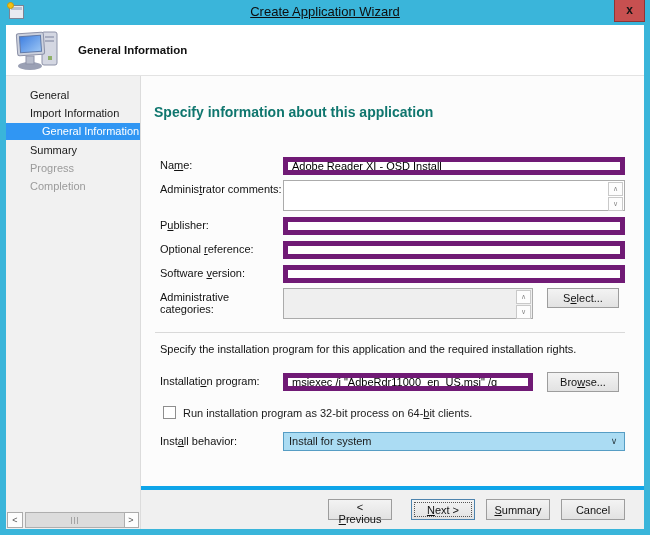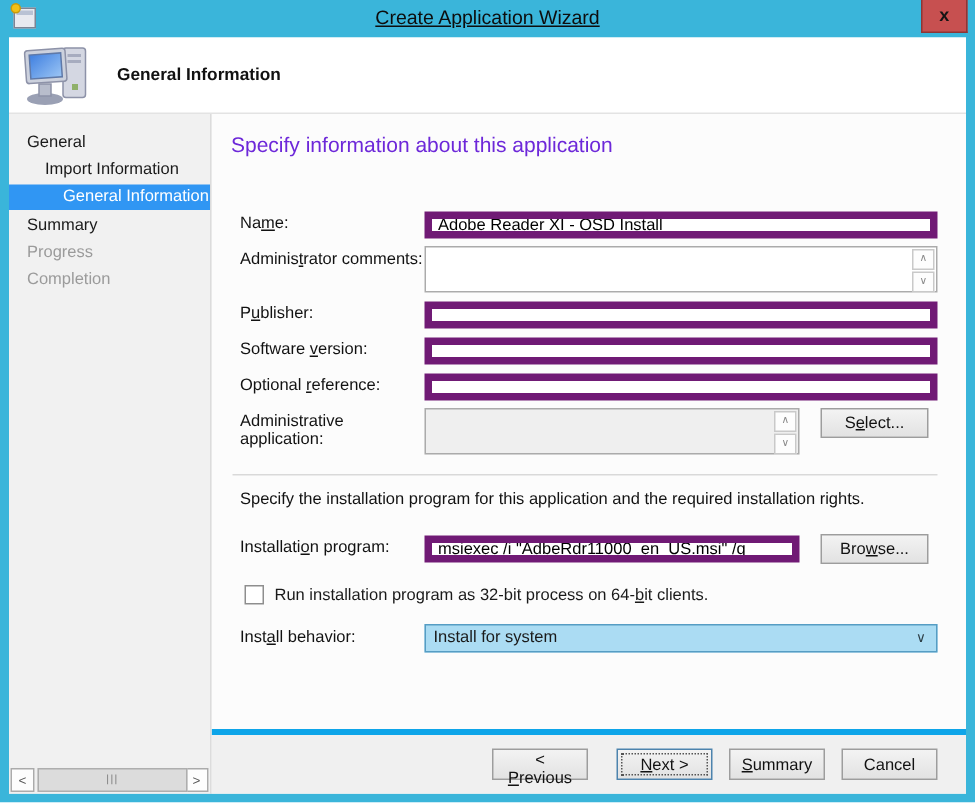--- a/index.html
+++ b/index.html
@@ -23,37 +23,37 @@
   
   .body{position:absolute;left:6px;top:25px;right:6px;bottom:6px;background:#fcfcfc;
     display:flex;flex-direction:column;}
   .header{height:51px;background:#ffffff;border-bottom:1px solid #e3e3e3;
     display:flex;align-items:center;padding-left:9px;flex:none;}
   .header-title{margin-left:15px;font-size:11.5px;font-weight:bold;color:#111;}
   .main{flex:1;display:flex;min-height:0;}
   
   .sidebar{width:135px;flex:none;background:#f1f1f1;border-right:1px solid #dcdcdc;
     position:relative;padding-top:11px;}
-  .nav-item{height:17px;line-height:17px;font-size:11px;padding-left:12px;
+  .nav-item{height:17px;line-height:17px;font-size:11px;padding-left:24px;
     white-space:nowrap;margin-bottom:1px;cursor:default;}
   .nav-item.lvl2{padding-left:24px;}
   .nav-item.active{background:#3096f3;color:#fff;padding-left:36px;margin:1px 0 2px 0;}
   .nav-item.disabled{color:#9b9b9b;}
   .hscroll{position:absolute;left:0;right:0;bottom:0;height:18px;display:flex;
     background:#f0f0f0;padding:1px;}
   .sb-btn{width:16px;flex:none;border:1px solid #ababab;background:#fdfdfd;color:#555;
     font-size:9px;line-height:14px;text-align:center;cursor:pointer;}
   .sb-track{flex:1;position:relative;margin:0 2px;}
   .sb-thumb{position:absolute;left:0;top:0;bottom:0;width:100px;background:#dcdcdc;
     border:1px solid #aeaeae;text-align:center;color:#7d7d7d;font-size:7px;line-height:13px;
     letter-spacing:1px;cursor:grab;}
   
   .content-col{flex:1;display:flex;flex-direction:column;min-width:0;background:#fcfcfc;}
   .content{flex:1;padding:12px 19px 0 12px;overflow:hidden;}
-  .heading{color:#6d28d9;font-size:14px;margin:0 0 0 1px;}
+  .heading{color:#0f766e;font-size:14px;margin:16px 0 0 1px;font-weight:bold;}
   .form{margin-top:36px;padding-left:7px;}
   .row{display:flex;align-items:flex-start;margin-bottom:5px;}
   .lbl{width:123px;flex:none;font-size:11px;padding-top:3px;color:#121212;}
   .fld{width:344px;}
   .fld-sm{width:250px;}
   input.txt{width:100%;height:18px;border:5px solid #701a75;background:#fff;
     font-family:"Liberation Sans",sans-serif;font-size:11px;padding:0 4px;outline:none;}
   .txtbox{position:relative;height:31px;border:1px solid #ababab;background:#fff;}
   .txtbox.gray{background:#efefef;}
   .spin{position:absolute;right:1px;top:1px;bottom:1px;width:15px;display:flex;
@@ -166,35 +166,35 @@
             </div>
 
             <div class="row">
               <div class="lbl">P<u>u</u>blisher:</div>
               <div class="fld">
                 <input class="txt" value="" style="">
               </div>
             </div>
 
             <div class="row">
+              <div class="lbl">Optional <u>r</u>eference:</div>
+              <div class="fld">
+                <input class="txt" value="" style="">
+              </div>
+            </div>
+
+            <div class="row">
               <div class="lbl">Software <u>v</u>ersion:</div>
               <div class="fld">
                 <input class="txt" value="" style="">
               </div>
             </div>
 
             <div class="row">
-              <div class="lbl">Optional <u>r</u>eference:</div>
-              <div class="fld">
-                <input class="txt" value="" style="">
-              </div>
-            </div>
-
-            <div class="row">
-              <div class="lbl">Administrative application:</div>
+              <div class="lbl">Administrative categories:</div>
               <div class="fld-sm">
                 <div class="txtbox gray">
                   <div class="spin">
                     <div>∧</div>
                     <div>∨</div>
                   </div>
                 </div>
               </div>
               <button class="side-btn">S<u>e</u>lect...</button>
             </div>

